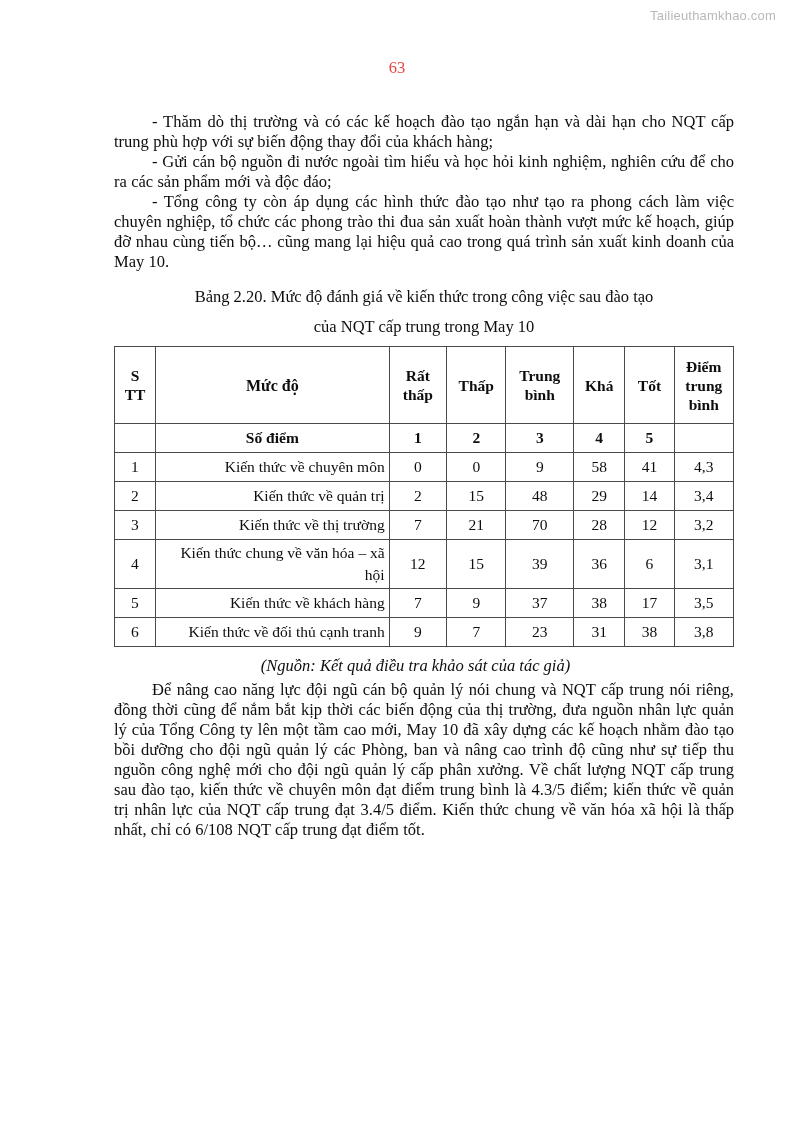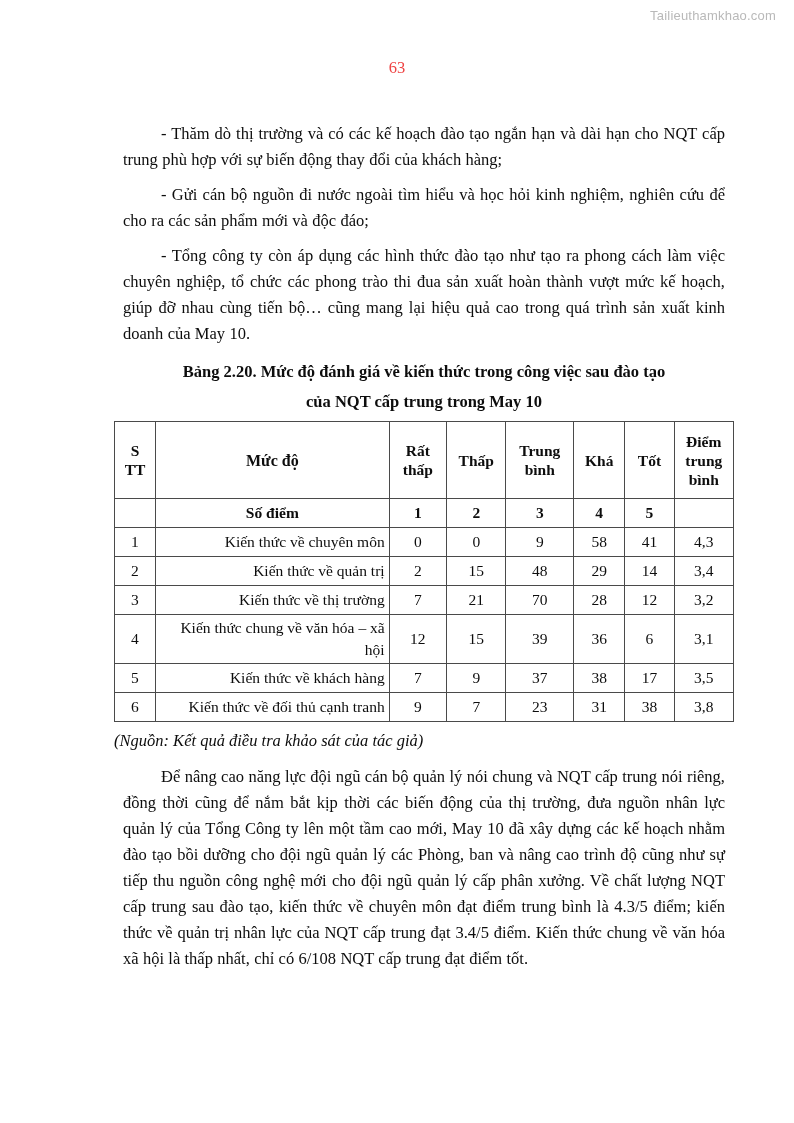--- a/index.html
+++ b/index.html
@@ -45,33 +45,33 @@
   }
 
   .content {
     position: absolute;
     left: 114px;
     top: 112px;
     width: 620px;
   }
 
   p.body {
-    margin: 9px;
-    font-size: 16.5px;
-    line-height: 26px;
+    margin: 0;
+    font-size: 16.5px;
+    line-height: 20px;
     text-align: justify;
     text-indent: 38px;
     word-spacing: 0.2px;
   }
 
   .caption {
     margin: 10px 0 4px 0;
     font-size: 16.5px;
     line-height: 30px;
-    font-weight: bold;
+    font-weight: normal;
     text-align: center;
   }
   .caption .line2 { display: block; }
 
   table.data {
     border-collapse: collapse;
     width: 620px;
     margin-top: 4px;
     table-layout: fixed;
   }
@@ -106,21 +106,21 @@
   td.stt { text-align: center; }
   td.name { text-align: right; padding-left: 7px; }
   td.num  { text-align: center; }
   tr.score-row td { font-weight: bold; }
   tr.score-row td.name { text-align: center; }
 
   .source {
     margin: 5px 17px 0 0;
     font-size: 16.5px;
     font-style: italic;
-    text-align: left;
+    text-align: center;
     line-height: 28px;
   }
 
   .after-table { margin-top: 4px; }
 </style>
 </head>
 <body>
 
 <div class="page">
 

